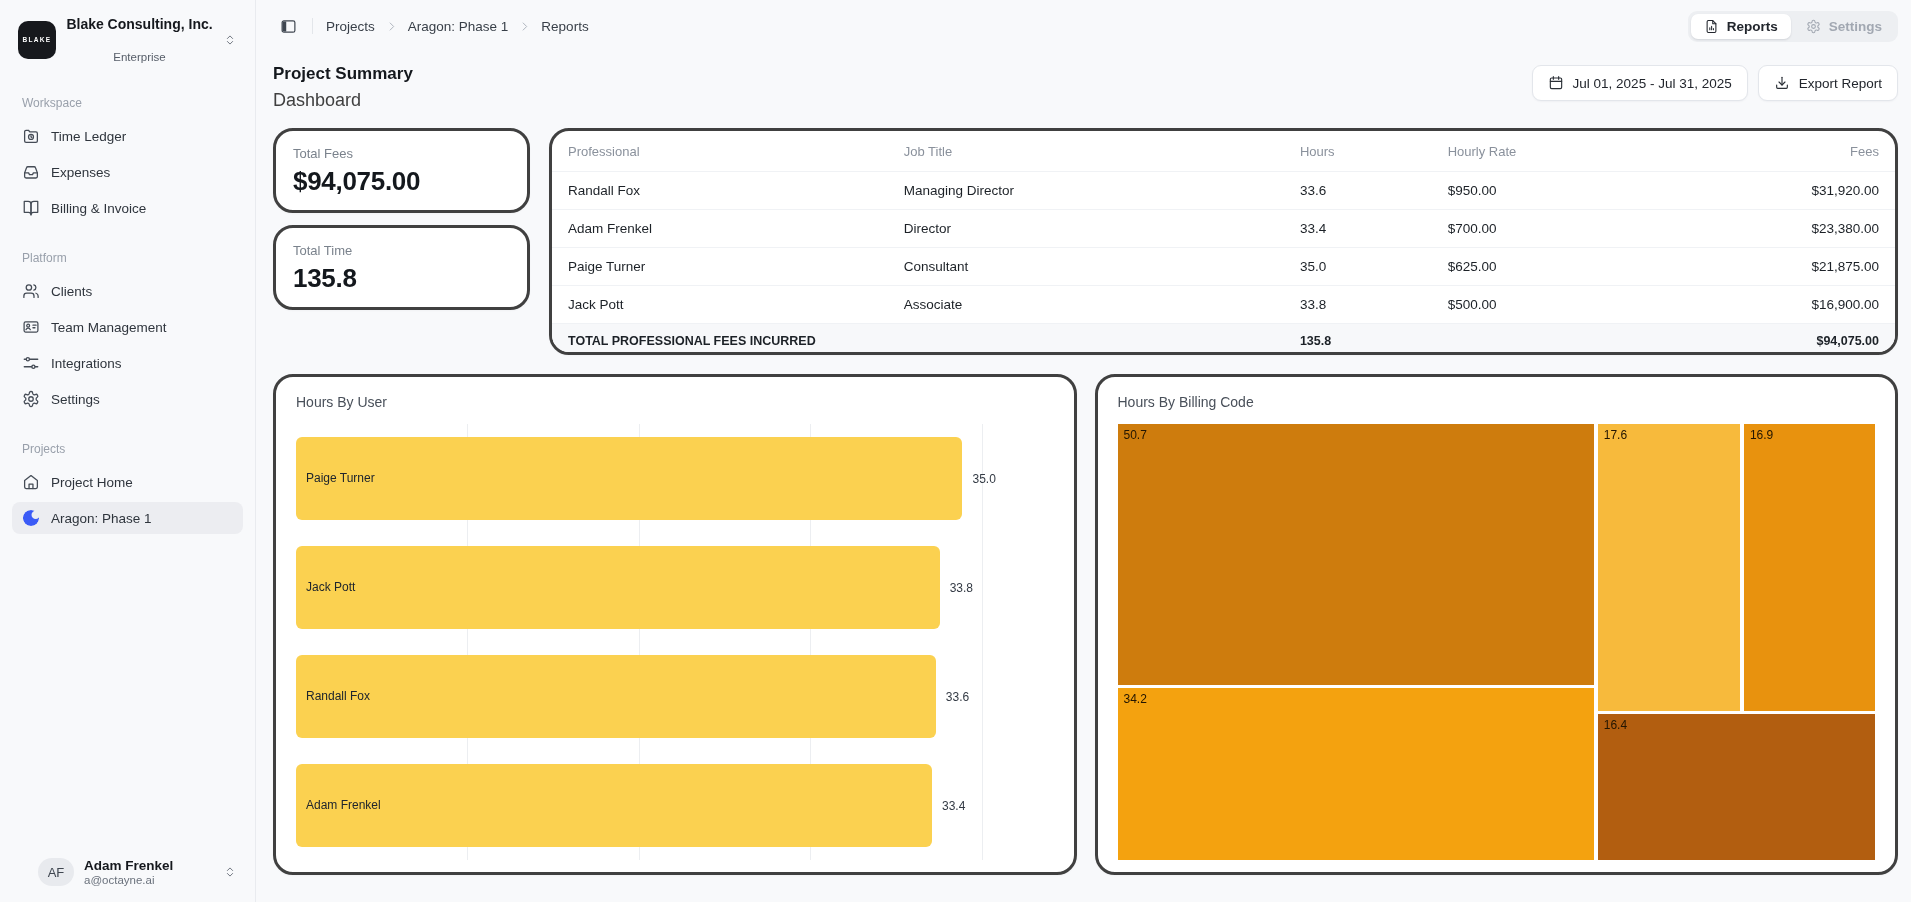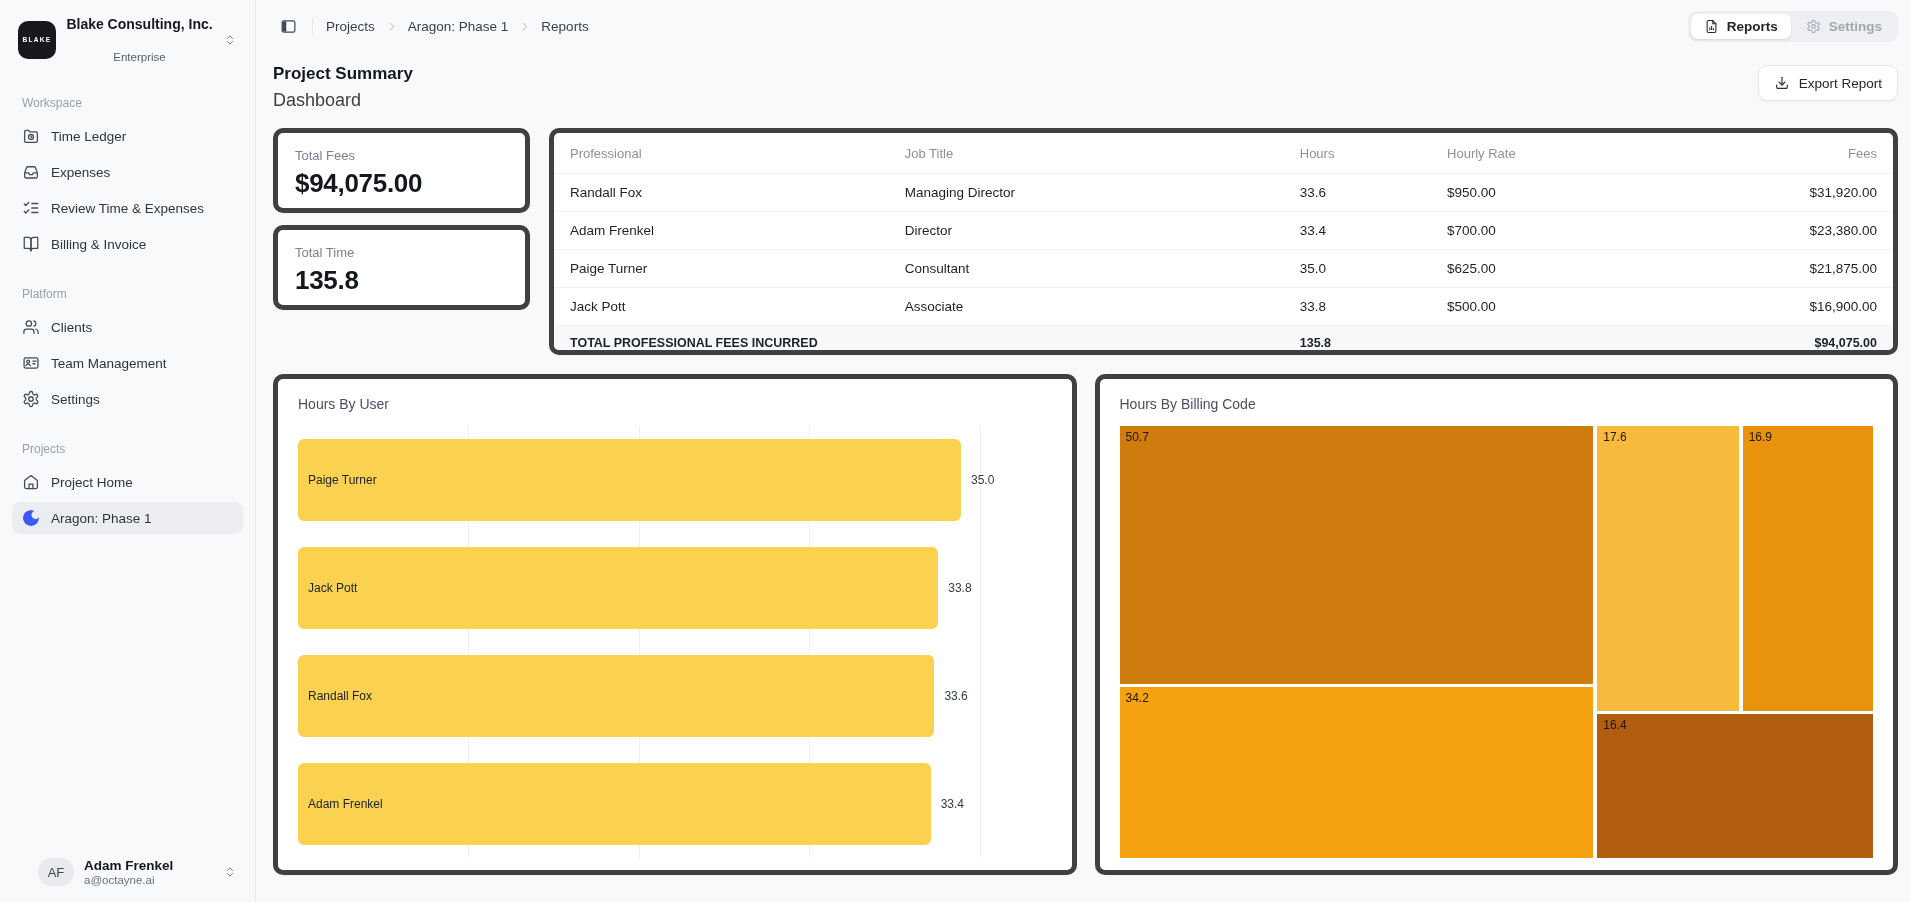--- a/index.html
+++ b/index.html
@@ -64,21 +64,21 @@
   .head-actions { display:flex; gap:10px; margin-top:1px; }
   .btn { height:36px; display:flex; align-items:center; gap:9px; background:#fff;
          border:1px solid #E3E6EB; border-radius:9px; padding:0 15px; font-size:13.5px;
          font-weight:500; color:#22262D; font-family:inherit; cursor:pointer;
          box-shadow:0 1px 2px rgba(15,23,42,.04); }
   .btn .icn { width:16px; height:16px; color:#2A2F36; }
 
   .content { padding:17px 13px 0 17px; }
   .row1 { display:flex; gap:19px; align-items:flex-start; }
   .col-cards { width:257px; min-width:257px; display:flex; flex-direction:column; gap:12px; }
-  .card { background:#fff; border:5px solid #404040; border-radius:10px; box-shadow:0 1px 2px rgba(15,23,42,.03); }
+  .card { background:#fff; border:3px solid #404040; border-radius:20px; box-shadow:0 1px 2px rgba(15,23,42,.03); }
   .sum-card { padding:15px 17px; height:85px; }
   .sum-label { font-size:13px; color:#7A828C; }
   .sum-value { font-size:26px; font-weight:600; color:#14181D; margin-top:5px; letter-spacing:-0.3px; }
 
   .table-card { flex:1; overflow:hidden; height:227px; }
   table { width:100%; border-collapse:collapse; table-layout:fixed; }
   th { font-size:13px; font-weight:400; color:#8A919C; text-align:left; padding:13px 16px 12px; }
   td { font-size:13.5px; color:#1C2127; padding:11px 16px; border-top:1px solid #F0F2F5; }
   th.num-r, td.num-r { text-align:right; }
   tfoot td { background:#F7F8FA; font-weight:700; font-size:12.5px; padding:10px 16px; }
@@ -141,32 +141,20 @@
               <svg viewBox="0 0 24 24">
                 <path d="M3.5 13.2 6 6.3A1.9 1.9 0 0 1 7.8 5h8.4A1.9 1.9 0 0 1 18 6.3l2.5 6.9v4.9a1.9 1.9 0 0 1-1.9 1.9H5.4a1.9 1.9 0 0 1-1.9-1.9z" fill="none" stroke="currentColor" stroke-width="1.7" stroke-linecap="round" stroke-linejoin="round"></path>
                 <path d="M3.5 13.2h5.3l1.2 2.3h4l1.2-2.3h5.3" fill="none" stroke="currentColor" stroke-width="1.7" stroke-linecap="round" stroke-linejoin="round"></path>
               </svg>
             </span>
             <span class="sb-label">Expenses</span>
           </div>
           <div class="sb-item">
             <span class="icn">
               <svg viewBox="0 0 24 24">
-                <path d="m3 16.6 2 2 4-4" fill="none" stroke="currentColor" stroke-width="1.7" stroke-linecap="round" stroke-linejoin="round"></path>
-                <path d="m3 6.6 2 2 4-4" fill="none" stroke="currentColor" stroke-width="1.7" stroke-linecap="round" stroke-linejoin="round"></path>
-                <path d="M13 6h8" fill="none" stroke="currentColor" stroke-width="1.7" stroke-linecap="round" stroke-linejoin="round"></path>
-                <path d="M13 12h8" fill="none" stroke="currentColor" stroke-width="1.7" stroke-linecap="round" stroke-linejoin="round"></path>
-                <path d="M13 18h8" fill="none" stroke="currentColor" stroke-width="1.7" stroke-linecap="round" stroke-linejoin="round"></path>
-              </svg>
-            </span>
-            <span class="sb-label">Review Time &amp; Expenses</span>
-          </div>
-          <div class="sb-item">
-            <span class="icn">
-              <svg viewBox="0 0 24 24">
                 <path d="M12 7a3.8 3.8 0 0 0-3.8-3.8H3v14.6h5.7A3.3 3.3 0 0 1 12 21z" fill="none" stroke="currentColor" stroke-width="1.7" stroke-linecap="round" stroke-linejoin="round"></path>
                 <path d="M12 7a3.8 3.8 0 0 1 3.8-3.8H21v14.6h-5.7A3.3 3.3 0 0 0 12 21z" fill="none" stroke="currentColor" stroke-width="1.7" stroke-linecap="round" stroke-linejoin="round"></path>
               </svg>
             </span>
             <span class="sb-label">Billing &amp; Invoice</span>
           </div>
         </div>
         <div class="sb-section">
           <div class="sb-section-label">Platform</div>
           <div class="sb-item">
@@ -183,20 +171,31 @@
           <div class="sb-item">
             <span class="icn">
               <svg viewBox="0 0 24 24">
                 <rect x="2.8" y="5.2" width="18.4" height="13.6" rx="2" fill="none" stroke="currentColor" stroke-width="1.7" stroke-linecap="round" stroke-linejoin="round"></rect>
                 <circle cx="8.2" cy="10.2" r="1.9" fill="none" stroke="currentColor" stroke-width="1.7" stroke-linecap="round" stroke-linejoin="round"></circle>
                 <path d="M5.3 15.6c.6-1.3 1.7-2 2.9-2s2.3.7 2.9 2" fill="none" stroke="currentColor" stroke-width="1.7" stroke-linecap="round" stroke-linejoin="round"></path>
                 <path d="M14.6 9.5h4.2M14.6 13h2.7" fill="none" stroke="currentColor" stroke-width="1.7" stroke-linecap="round" stroke-linejoin="round"></path>
               </svg>
             </span>
             <span class="sb-label">Team Management</span>
+          </div>
+          <div class="sb-item">
+            <span class="icn">
+              <svg viewBox="0 0 24 24">
+                <circle cx="7.8" cy="7" r="2.1" fill="none" stroke="currentColor" stroke-width="1.7" stroke-linecap="round" stroke-linejoin="round"></circle>
+                <path d="M3 7h2.6M10 7h11" fill="none" stroke="currentColor" stroke-width="1.7" stroke-linecap="round" stroke-linejoin="round"></path>
+                <circle cx="15.2" cy="17" r="2.1" fill="none" stroke="currentColor" stroke-width="1.7" stroke-linecap="round" stroke-linejoin="round"></circle>
+                <path d="M3 17h10M17.4 17H21" fill="none" stroke="currentColor" stroke-width="1.7" stroke-linecap="round" stroke-linejoin="round"></path>
+              </svg>
+            </span>
+            <span class="sb-label">Integrations</span>
           </div>
           <div class="sb-item">
             <span class="icn">
               <svg viewBox="0 0 24 24">
                 <path d="M12.22 2h-.44a2 2 0 0 0-2 2v.18a2 2 0 0 1-1 1.73l-.43.25a2 2 0 0 1-2 0l-.15-.08a2 2 0 0 0-2.73.73l-.22.38a2 2 0 0 0 .73 2.73l.15.1a2 2 0 0 1 1 1.72v.51a2 2 0 0 1-1 1.74l-.15.09a2 2 0 0 0-.73 2.73l.22.38a2 2 0 0 0 2.73.73l.15-.08a2 2 0 0 1 2 0l.43.25a2 2 0 0 1 1 1.73V20a2 2 0 0 0 2 2h.44a2 2 0 0 0 2-2v-.18a2 2 0 0 1 1-1.73l.43-.25a2 2 0 0 1 2 0l.15.08a2 2 0 0 0 2.73-.73l.22-.39a2 2 0 0 0-.73-2.73l-.15-.08a2 2 0 0 1-1-1.74v-.5a2 2 0 0 1 1-1.74l.15-.09a2 2 0 0 0 .73-2.73l-.22-.38a2 2 0 0 0-2.73-.73l-.15.08a2 2 0 0 1-2 0l-.43-.25a2 2 0 0 1-1-1.73V4a2 2 0 0 0-2-2z" fill="none" stroke="currentColor" stroke-width="1.7" stroke-linecap="round" stroke-linejoin="round"></path>
                 <circle cx="12" cy="12" r="3" fill="none" stroke="currentColor" stroke-width="1.7" stroke-linecap="round" stroke-linejoin="round"></circle>
               </svg>
             </span>
             <span class="sb-label">Settings</span>
           </div>
@@ -298,20 +297,29 @@
 
     <div class="page-head">
       <div>
         <div class="pg-title">Project Summary</div>
         <div class="pg-sub">Dashboard</div>
       </div>
       <div class="head-actions">
         <button class="btn">
           <span class="icn">
               <svg viewBox="0 0 24 24">
+                <rect x="3.5" y="4.5" width="17" height="16" rx="2" fill="none" stroke="currentColor" stroke-width="1.7" stroke-linecap="round" stroke-linejoin="round"></rect>
+                <path d="M8 2.5v4M16 2.5v4M3.5 9.5h17" fill="none" stroke="currentColor" stroke-width="1.7" stroke-linecap="round" stroke-linejoin="round"></path>
+              </svg>
+            </span>
+          <span>Jul 01, 2025 - Jul 31, 2025</span>
+        </button>
+        <button class="btn">
+          <span class="icn">
+              <svg viewBox="0 0 24 24">
                 <path d="M4 15v3.5A1.5 1.5 0 0 0 5.5 20h13a1.5 1.5 0 0 0 1.5-1.5V15" fill="none" stroke="currentColor" stroke-width="1.7" stroke-linecap="round" stroke-linejoin="round"></path>
                 <path d="M7.5 10.5 12 15l4.5-4.5" fill="none" stroke="currentColor" stroke-width="1.7" stroke-linecap="round" stroke-linejoin="round"></path>
                 <path d="M12 15V3.5" fill="none" stroke="currentColor" stroke-width="1.7" stroke-linecap="round" stroke-linejoin="round"></path>
               </svg>
             </span>
           <span>Export Report</span>
         </button>
       </div>
     </div>
 

